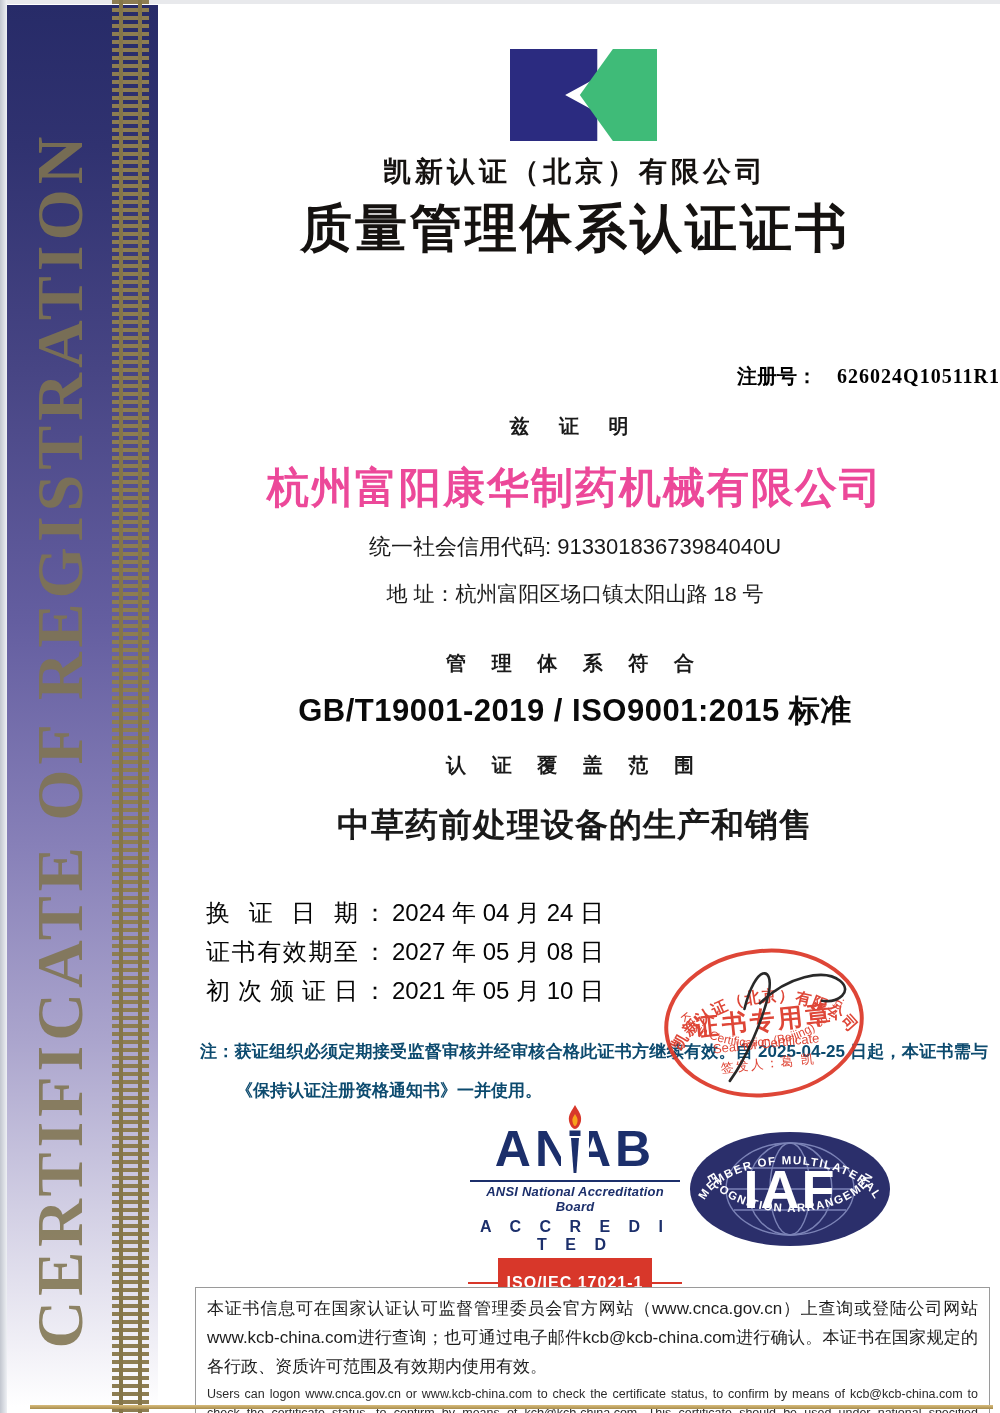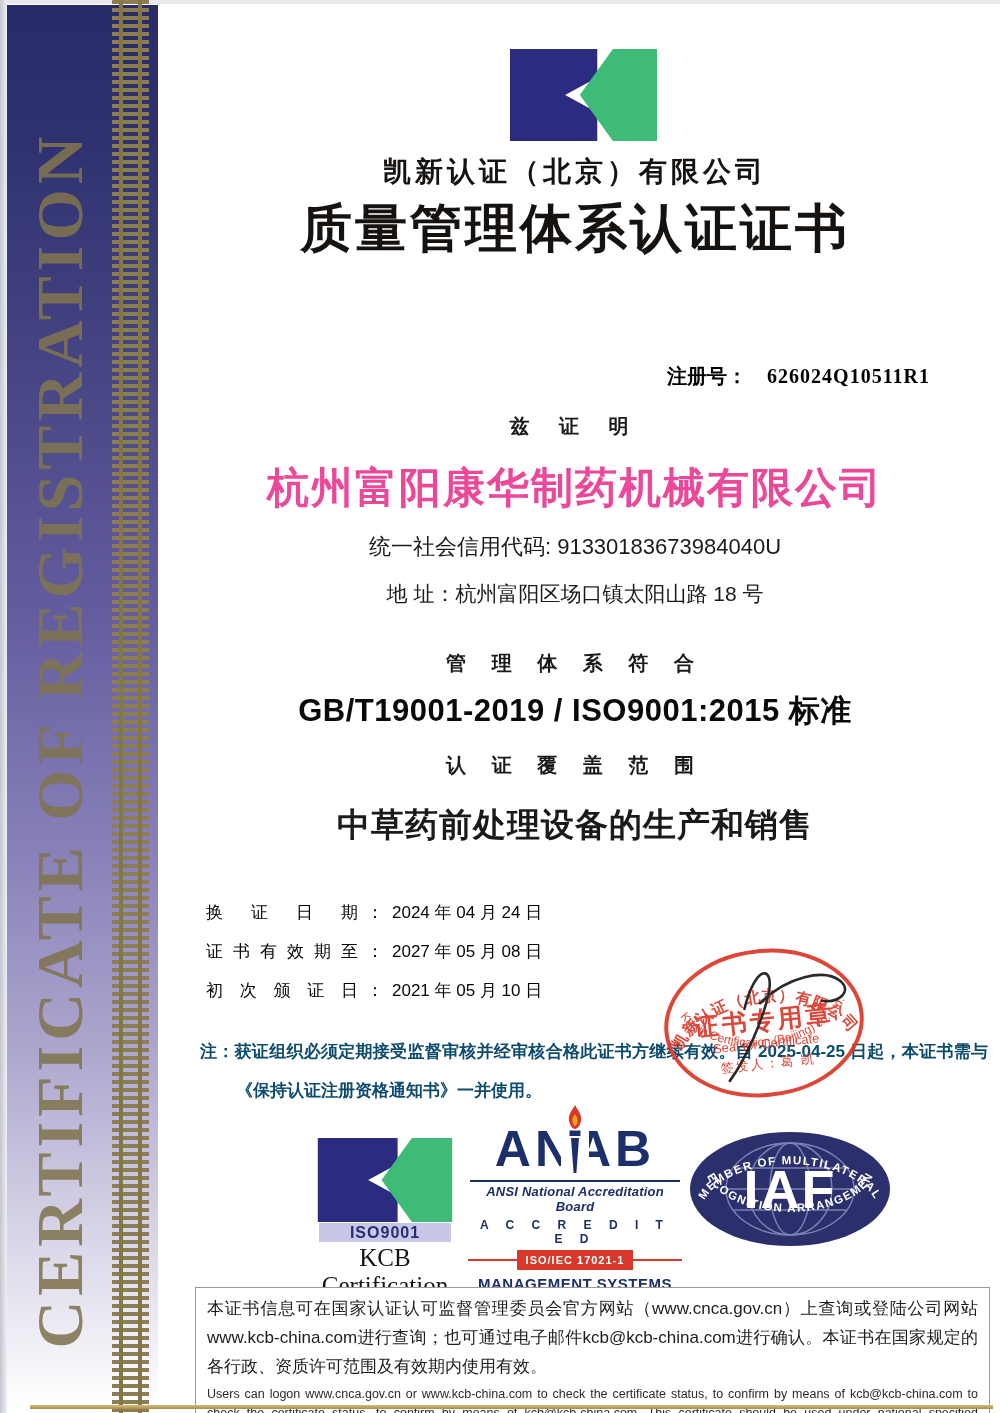--- a/index.html
+++ b/index.html
@@ -30,34 +30,34 @@
   .rail-track:before{left:7px;} .rail-track:after{right:7px;}
 
   
   .content{position:absolute;left:150px;top:0;width:850px;height:1413px;}
   .cline{position:absolute;left:0;width:100%;text-align:center;white-space:nowrap;}
 
   .kcb-logo-top{position:absolute;left:360px;top:48px;width:147px;height:94px;}
   .org-name{top:153px;font-family:"Liberation Serif",serif;font-weight:bold;font-size:28px;letter-spacing:4px;color:#151210;}
   .cert-title{top:194px;font-family:"Liberation Serif",serif;font-weight:bold;font-size:52px;letter-spacing:3px;color:#151210;}
 
-  .reg-line{position:absolute;left:0;top:363px;width:100%;text-align:right;padding-right:70px;box-sizing:border-box;
+  .reg-line{position:absolute;left:0;top:363px;width:100%;text-align:right;box-sizing:border-box;
     font-family:"Liberation Serif",serif;font-weight:bold;font-size:20px;color:#000;}
   .reg-line .val{margin-left:20px;letter-spacing:1px;}
 
   .certify{top:413px;font-size:20px;font-weight:600;letter-spacing:12px;}
   .company{top:460px;font-size:42px;font-weight:700;letter-spacing:2px;color:#ec4899;}
   .credit{top:532px;font-size:22px;font-weight:500;}
   .addr{top:580px;font-size:21px;font-weight:500;}
   .conform{top:650px;font-size:20px;font-weight:600;letter-spacing:10px;}
   .standard{top:690px;font-size:31px;font-weight:800;letter-spacing:0.5px;color:#0a0a0a;}
   .scope-cap{top:752px;font-size:20px;font-weight:600;letter-spacing:10px;}
   .scope{top:803px;font-size:33px;font-weight:700;letter-spacing:1px;}
 
-  .dates{position:absolute;left:56px;top:893px;font-size:17px;font-weight:500;color:#050505;}
+  .dates{position:absolute;left:56px;top:893px;font-size:24px;font-weight:500;color:#050505;}
   .date-row{height:39px;line-height:39px;white-space:nowrap;}
   .date-label{display:inline-block;width:152px;text-align:justify;text-align-last:justify;}
   .date-colon{display:inline-block;width:34px;text-align:center;}
 
   .note{position:absolute;left:50px;top:1032px;width:752px;font-size:17px;font-weight:600;
     line-height:2.3;color:#0c4a6e;padding-left:36px;text-indent:-36px;text-align:justify;}
 
   
   .seal{position:absolute;left:508px;top:945px;width:212px;height:156px;transform:rotate(-6deg);opacity:0.94;}
 
@@ -67,24 +67,24 @@
   .iso-bar{width:132px;height:19px;margin:1px auto 0;background:#c7c8e8;color:#2a2c6e;
     font-size:16px;font-weight:bold;line-height:19px;letter-spacing:1px;}
   .kcb-caption{margin-top:2px;font-family:"Liberation Serif",serif;font-size:25px;color:#141414;}
 
   .anab-block{position:absolute;left:318px;top:1118px;width:214px;text-align:center;color:#1c2f6b;}
   .anab-word-row{position:relative;height:62px;}
   .anab-word{font-size:50px;font-weight:800;letter-spacing:4px;line-height:62px;font-family:"Liberation Sans",sans-serif;}
   .anab-torch{position:absolute;left:50%;top:-15px;transform:translateX(-50%);background:#ffffff;padding:0 2px;}
   .anab-rule{height:2px;background:#1c2f6b;margin:0 2px 2px;}
   .ansi-line{font-size:13px;font-weight:bold;font-style:italic;letter-spacing:0.2px;}
-  .accredited{margin-top:4px;font-size:12px;font-weight:600;letter-spacing:7px;}
+  .accredited{margin-top:4px;font-size:16px;font-weight:600;letter-spacing:7px;}
   .iso-tag-row{display:flex;align-items:center;margin-top:4px;}
   .iso-tag-row .ln{flex:1;height:2px;background:#d8372a;}
-  .iso-tag{background:#d8372a;color:#fff;font-size:11px;font-weight:bold;padding:4px 9px;white-space:nowrap;letter-spacing:1px;}
+  .iso-tag{background:#d8372a;color:#fff;font-size:16px;font-weight:bold;padding:16px 9px;white-space:nowrap;letter-spacing:1px;}
   .msc{margin-top:5px;font-size:15px;font-weight:800;line-height:1.25;letter-spacing:0.5px;}
 
   .iaf-block{position:absolute;left:538px;top:1130px;width:204px;}
 
   
   .footer-box{position:absolute;left:45px;top:1287px;width:795px;border:1px solid #9a9a9a;
     box-sizing:border-box;padding:7px 11px 5px;background:#fff;}
   .f-cn{font-size:17px;font-weight:400;line-height:1.7;color:#1d1d1d;text-align:justify;}
   .f-en{font-size:12.5px;font-weight:400;line-height:1.55;color:#2a2a2a;margin-top:3px;text-align:justify;}
   .f-divider{height:1px;background:#9a9a9a;margin:6px -11px 5px;}
@@ -149,28 +149,20 @@
       <path id="sealArcBottom" d="M 22,60 A 88,58 0 0 0 190,60" fill="none"></path>
       <text font-size="12" fill="#dd3b2b">
         <textPath href="#sealArcBottom" startOffset="50%" text-anchor="middle">Kaixin Certification (Beijing) co.,Ltd.</textPath>
       </text>
       <text x="106" y="84" text-anchor="middle" font-size="25" font-weight="bold" fill="#dd3b2b" letter-spacing="3">证书专用章</text>
       <text x="106" y="103" text-anchor="middle" font-size="13" fill="#dd3b2b">Seal for Certificate</text>
       <text x="106" y="123" text-anchor="middle" font-size="13" fill="#dd3b2b" letter-spacing="2">签发人：葛 凯</text>
       <path d="M 88,62 C 104,18 122,22 114,48 C 106,74 84,112 66,132 M 104,58 C 134,34 172,30 186,44 C 198,56 182,66 166,62" stroke="#1c1c1c" stroke-width="2.6" fill="none" stroke-linecap="round"></path>
     </svg>
 
-    <div class="kcb-block">
-      <svg width="140" height="84" viewBox="0 0 160 100">
-        <polygon points="0,0 95,0 95,31 60,50 95,69 95,100 0,100" fill="#2b2b80"></polygon>
-        <polygon points="112,0 160,0 160,100 112,100 76,50" fill="#3fbb78"></polygon>
-      </svg>
-      <div class="iso-bar">ISO9001</div>
-      <div class="kcb-caption">KCB Certification</div>
-    </div>
 
     <div class="anab-block">
       <div class="anab-word-row">
         <span class="anab-word">ANAB</span>
         <svg class="anab-torch" width="24" height="72" viewBox="0 0 24 72">
           <path d="M12,2 C15,8 19,11 18,18 C17,23 14,26 12,26 C10,26 7,23 6,18 C5,11 9,8 12,2 Z" fill="#d8372a"></path>
           <path d="M12,11 C13.6,14 15,15 14.5,18.5 C14,21.4 13,23 12,23 C11,23 10,21.4 9.5,18.5 C9,15 10.4,14 12,11 Z" fill="#f6a21c"></path>
           <rect x="6.5" y="27.5" width="11" height="5.5" fill="#1c2f6b"></rect>
           <path d="M8,35 L16,35 L13.4,70 L10.6,70 Z" fill="#1c2f6b"></path>
         </svg>

